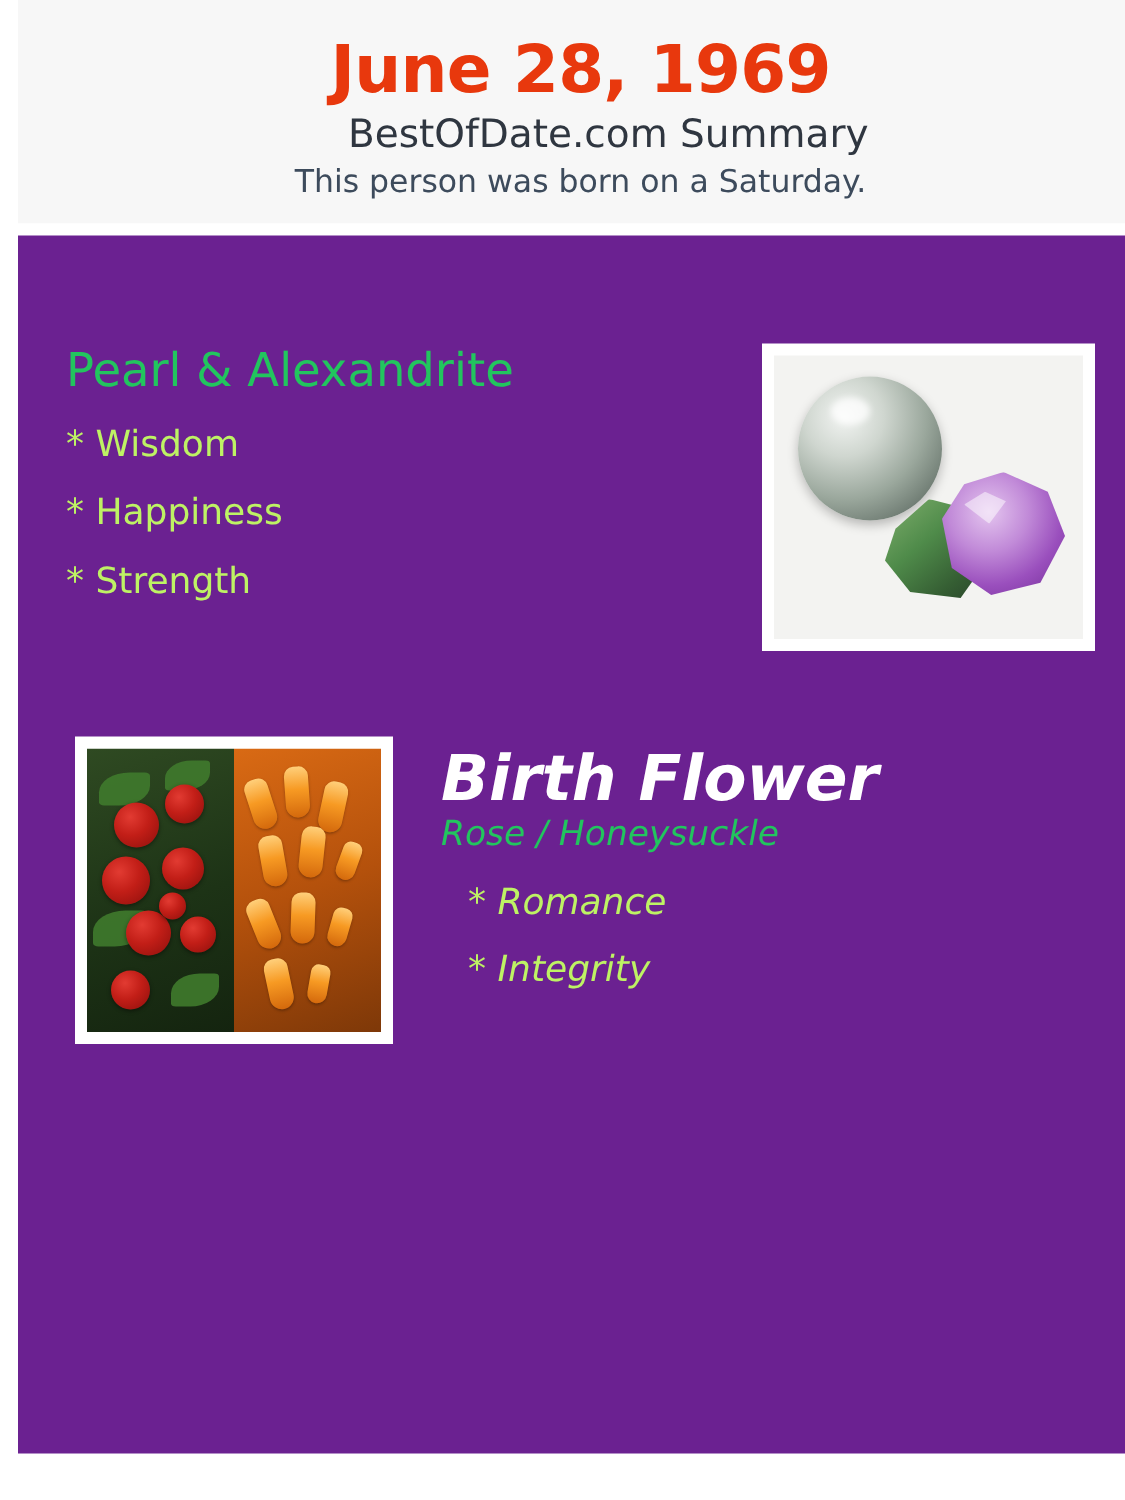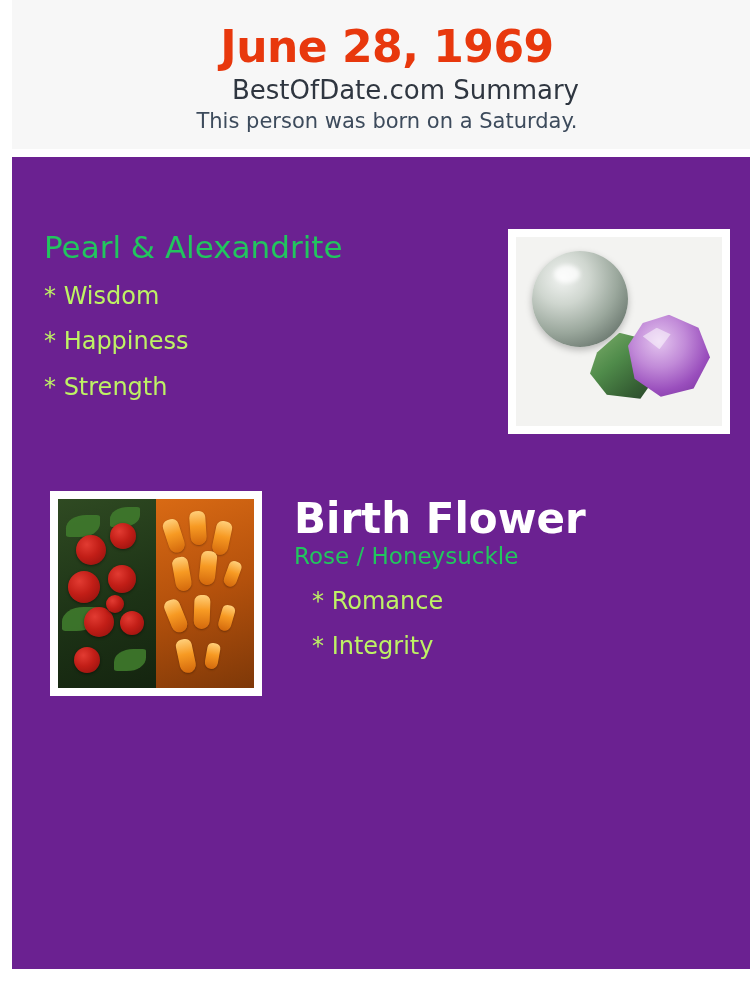--- a/index.html
+++ b/index.html
@@ -190,20 +190,21 @@
     height: 26%;
     background: rgba(255,255,255,0.5);
     clip-path: polygon(0% 40%, 50% 0%, 100% 30%, 60% 100%);
   }
 
   
   .flower-section {
     margin-top: 30px;
     position: relative;
     min-height: 230px;
+    font-style: italic;
   }
   .photo-frame.flower {
     left: 6px;
     top: 0;
     width: 212px;
     height: 205px;
   }
   .flower-text {
     margin-left: 250px;
     text-align: left;

